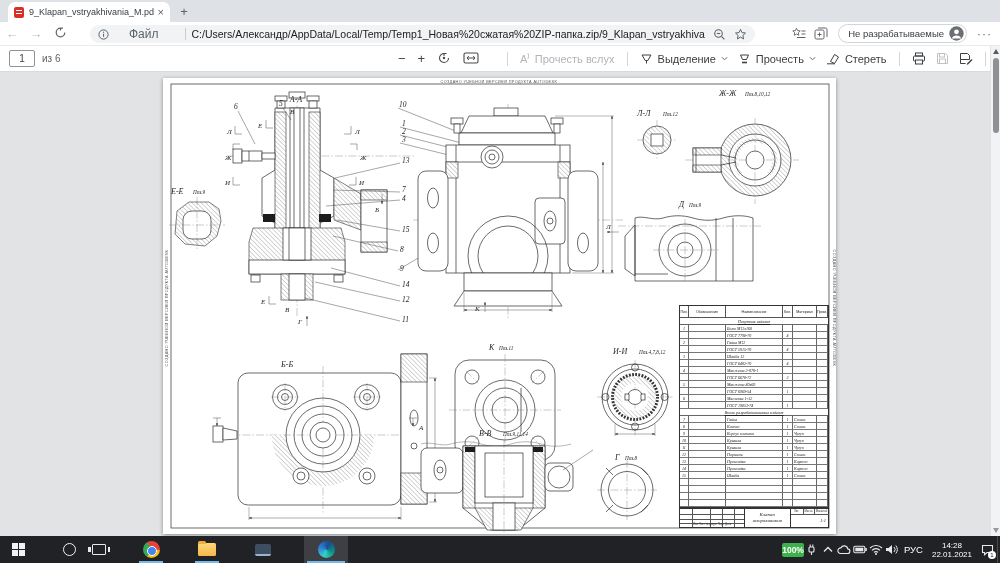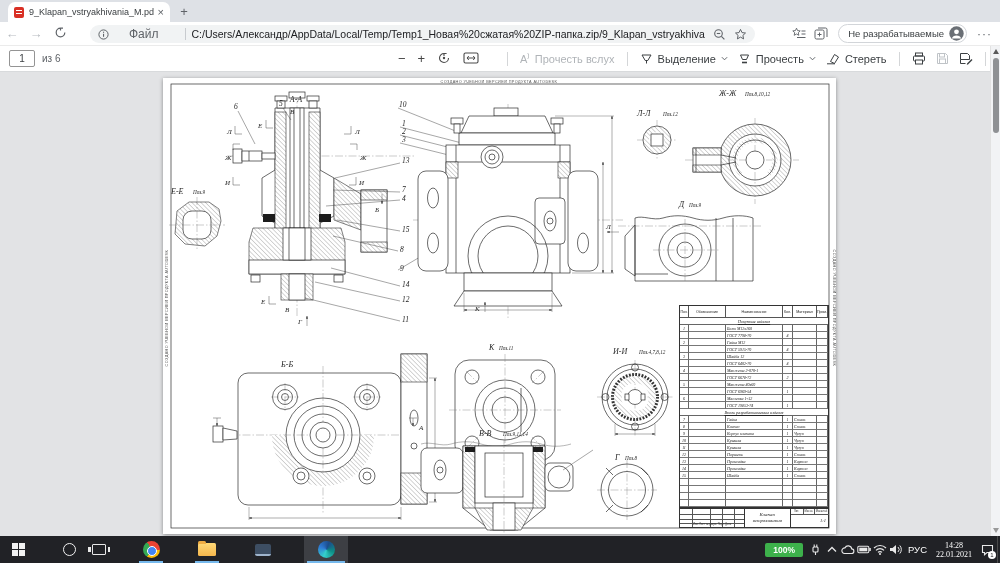--- a/index.html
+++ b/index.html
@@ -90,24 +90,24 @@
   .chromeL::after{ content:""; position:absolute; left:4.5px; top:4.5px; width:8px; height:8px; border-radius:50%; background:#4285f4; border:1.5px solid #fff; }
   .edgeL { background:conic-gradient(from 200deg,#35d0cb,#2f7cd6,#1b4c8c,#0d8f85,#35d0cb); }
   .folderL { width:18px; height:13px; background:linear-gradient(#ffd977,#f5b74d); border-radius:1.5px; position:relative; }
   .folderL::before{ content:""; position:absolute; left:0; top:-2.5px; width:8px; height:3px; background:#f0ad43; border-radius:1.5px 1.5px 0 0; }
   .appdark { width:16px; height:12px; background:#3d4e63; border-radius:2px; border-bottom:2px solid #9fb4cc; }
   .cortana { width:13px; height:13px; border:1.8px solid #f2f2f2; border-radius:50%; }
   .taskview { width:14px; height:11px; border:1.4px solid #e8e8e8; border-radius:1px; position:relative; }
   .taskview::before,.taskview::after{ content:""; position:absolute; top:1.5px; width:2.5px; height:5px; background:#e8e8e8; }
   .taskview::before{ left:-5px; } .taskview::after{ right:-5px; }
   .tray { position:absolute; right:0; top:0; height:27px; display:flex; align-items:center; }
-  .battpct { background:var(--battery_green,#3db14b); color:#fff; font-size:8.5px; font-weight:bold; padding:2px 8px; border-radius:2px; margin-right:5px; }
+  .battpct { background:var(--battery_green,#3db14b); color:#fff; font-size:8.5px; font-weight:bold; padding:2px 0; border-radius:2px; }
   .trico { width:16px; height:27px; display:flex; align-items:center; justify-content:center; }
   .lang { font-size:9.5px; margin:0 4px; }
-  .clock { text-align:center; font-size:8px; line-height:9px; margin:0 5px;font-family:Liberation Serif, serif; }
+  .clock { text-align:center; font-size:8px; line-height:9px; margin:0 5px; }
   .bell { position:relative; width:20px; height:27px; display:flex; align-items:center; justify-content:center; }
   .badge { position:absolute; right:1px; bottom:4px; background:#fff; color:#1b1b1b; width:8px; height:8px; border-radius:50%; font-size:6px; text-align:center; line-height:8px; }
   .desksliver { width:3px; height:27px; border-left:1px solid #4a4a4a; }
 
   
   .ln  { fill:none; stroke:#2b2b2b; stroke-width:.7; }
   .lnw { fill:#fff; stroke:#2b2b2b; stroke-width:.7; }
   .thin{ fill:none; stroke:#4a4a4a; stroke-width:.4; }
   .cl  { fill:none; stroke:#7a7a7a; stroke-width:.4; stroke-dasharray:8 2 1.5 2; }
   .ht  { fill:url(#h); stroke:#2b2b2b; stroke-width:.6; }

